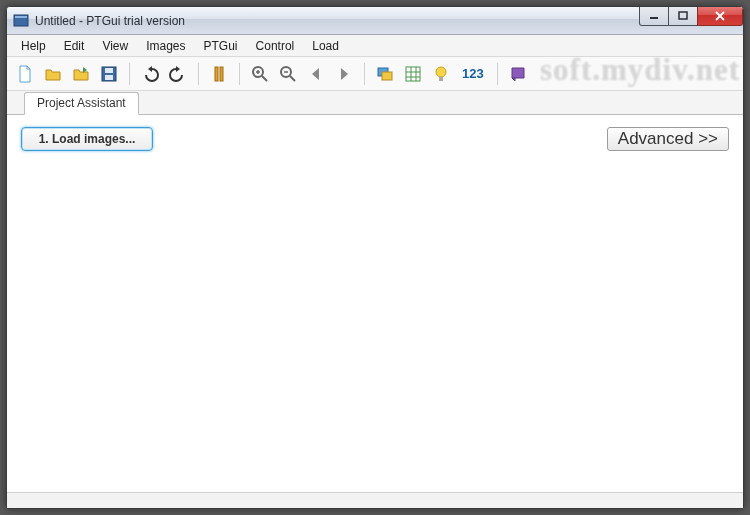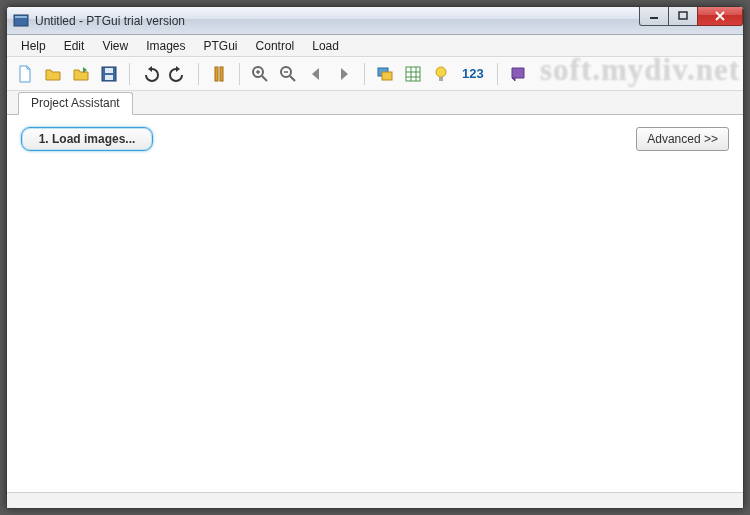--- a/index.html
+++ b/index.html
@@ -93,21 +93,21 @@
     width: 1px; height: 22px;
     background: #d0d0d0;
     margin: 0 4px;
   }
   .tb-num { color:#1360a8; font-weight:bold; font-size:13px; padding:0 4px; }
   .tabstrip {
     height: 24px;
     background: #f4f4f4;
     display: flex;
     align-items: flex-end;
-    padding-left: 11px;
+    padding-left: 17px;
     border-bottom: 1px solid #bcbcbc;
   }
   .tab {
     background:#fff;
     border:1px solid #bcbcbc;
     border-bottom:1px solid #fff;
     border-radius:3px 3px 0 0;
     padding: 3px 12px 4px 12px;
     font-size:12px;
     color:#333;
@@ -119,21 +119,21 @@
     background:#fff;
     padding: 12px 14px;
     position: relative;
   }
   .step-btn {
     display:block;
     width: 132px;
     height: 24px;
     margin-bottom: 10px;
     border:1px solid #b5b5b5;
-    border-radius:9px;
+    border-radius:4px;
     background: linear-gradient(to bottom,#fdfdfd,#ececec);
     color:#8a8a8a;
     font-size:12px;
     text-align:center;
     line-height:22px;
     font-weight:bold;
     cursor:default;
   }
   .step-btn.active {
     border:1px solid #3c9ed8;
@@ -142,21 +142,21 @@
   }
   .advanced-btn {
     position:absolute;
     top:12px; right:14px;
     height:24px;
     padding: 0 10px;
     border:1px solid #9c9c9c;
     border-radius:3px;
     background: linear-gradient(to bottom,#fdfdfd,#e9e9e9);
     color:#333;
-    font-size:12px;
+    font-size:17px;
     line-height:22px;
   }
   .statusbar {
     height:16px;
     background:#f2f2f2;
     border-top:1px solid #d0d0d0;
   }
   .watermark {
     position:absolute;
     top:4px; right:10px;

